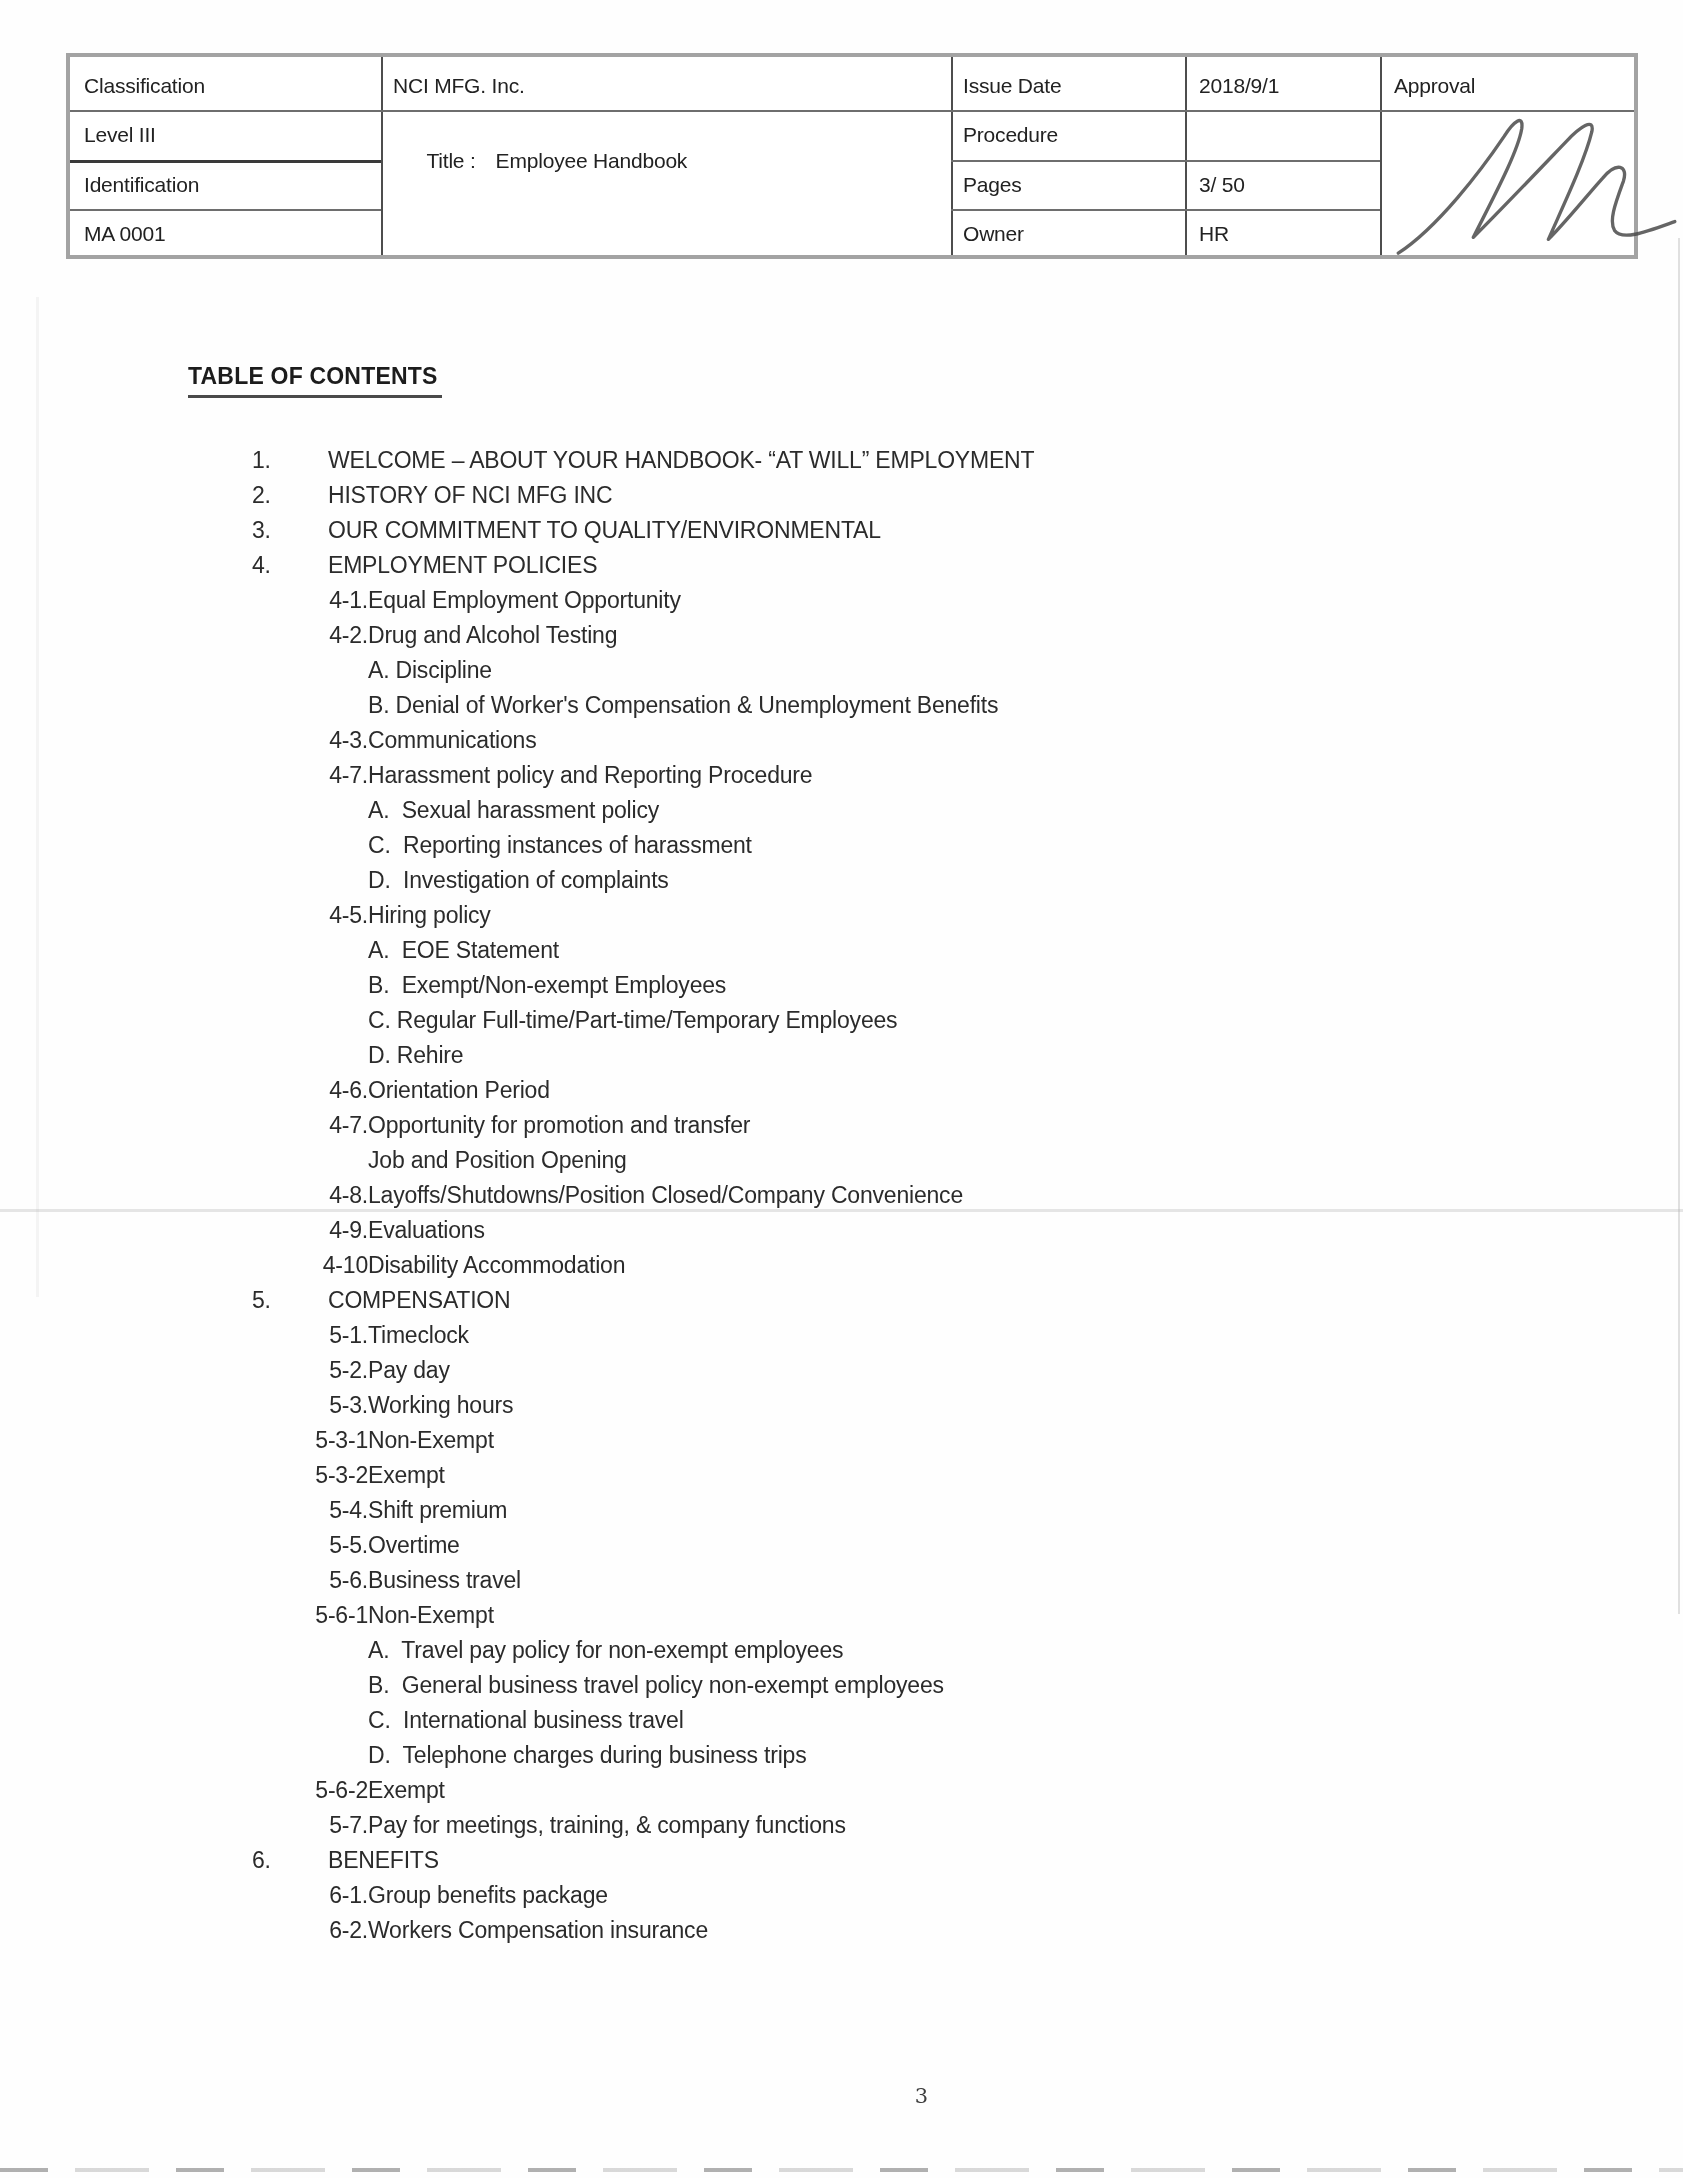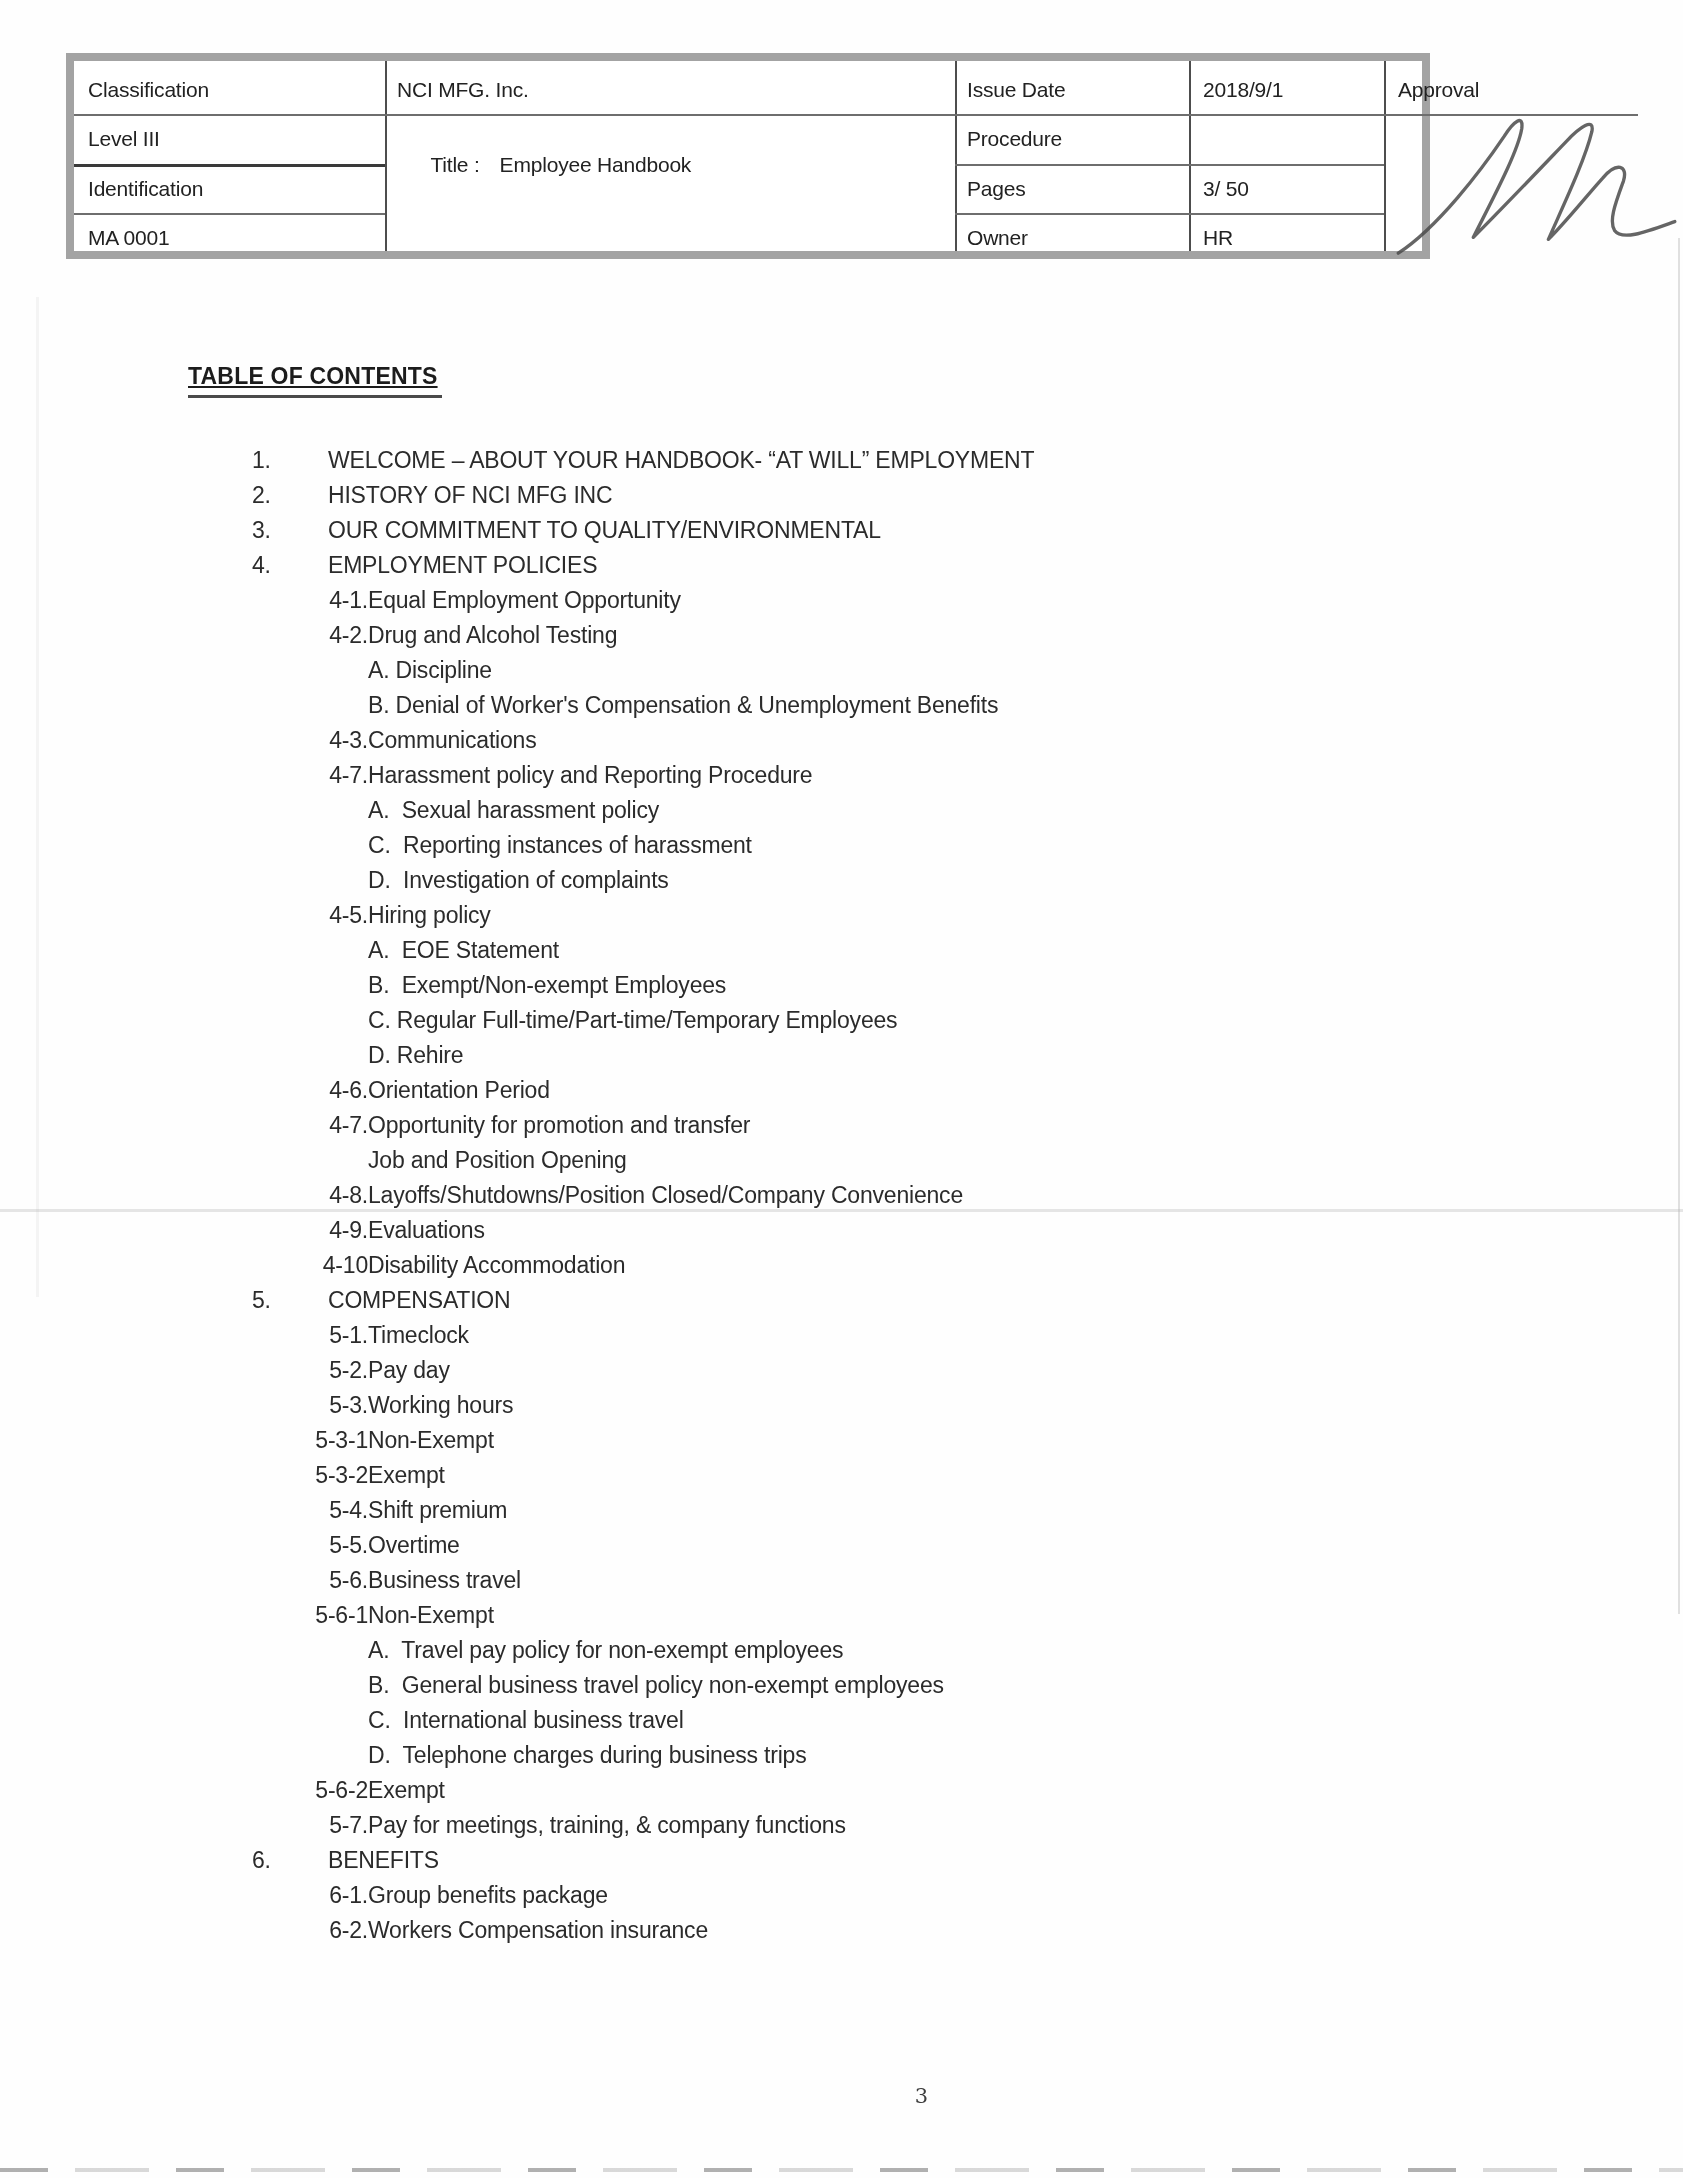--- a/index.html
+++ b/index.html
@@ -6,35 +6,35 @@
   .page{
     position:relative;
     width:1683px;height:2178px;
     background:#fefefe;
     overflow:hidden;
     font-family:"Liberation Sans","DejaVu Sans",sans-serif;
     color:#2e2e2e;
   }
   
   .hdr{
-    position:absolute;left:66px;top:53px;width:1364px;height:206px;
-    border:8px solid #a3a3a3;box-sizing:border-box;background:#fff;
+    position:absolute;left:66px;top:53px;width:1572px;height:206px;
+    border:4px solid #a3a3a3;box-sizing:border-box;background:#fff;
   }
   .vline{position:absolute;top:0;bottom:0;width:2px;background:#4d4d4d;}
   .hline{position:absolute;height:2px;background:#6e6e6e;}
   .hline.thick{height:3px;background:#3a3a3a;}
   .hcell{
     position:absolute;font-size:21px;letter-spacing:-0.2px;color:#222;
     white-space:pre;line-height:26px;
   }
   
   .toc-title{
     position:absolute;left:188px;top:363px;
     font-size:23px;font-weight:bold;letter-spacing:0.2px;color:#1c1c1c;
-    border-bottom:3px solid #4a4a4a;padding:0 4px 5px 0;text-decoration:underline;
+    border-bottom:3px solid #4a4a4a;padding:0 4px 5px 0;
   }
   .toc-list{position:absolute;left:252px;top:443px;width:1247px;z-index:2;}
   .toc-row{display:flex;height:35px;align-items:center;font-size:23px;letter-spacing:-0.2px;color:#2b2b2b;}
   .toc-num{flex:0 0 auto;white-space:pre;}
   .toc-text{white-space:pre;text-align:center;}
   .row-main .toc-num{width:76px;}
   .row-sub  .toc-num{width:116px;text-align:right;}
   .row-letter .toc-num,.row-cont .toc-num{width:116px;}
   
   .page-number{

